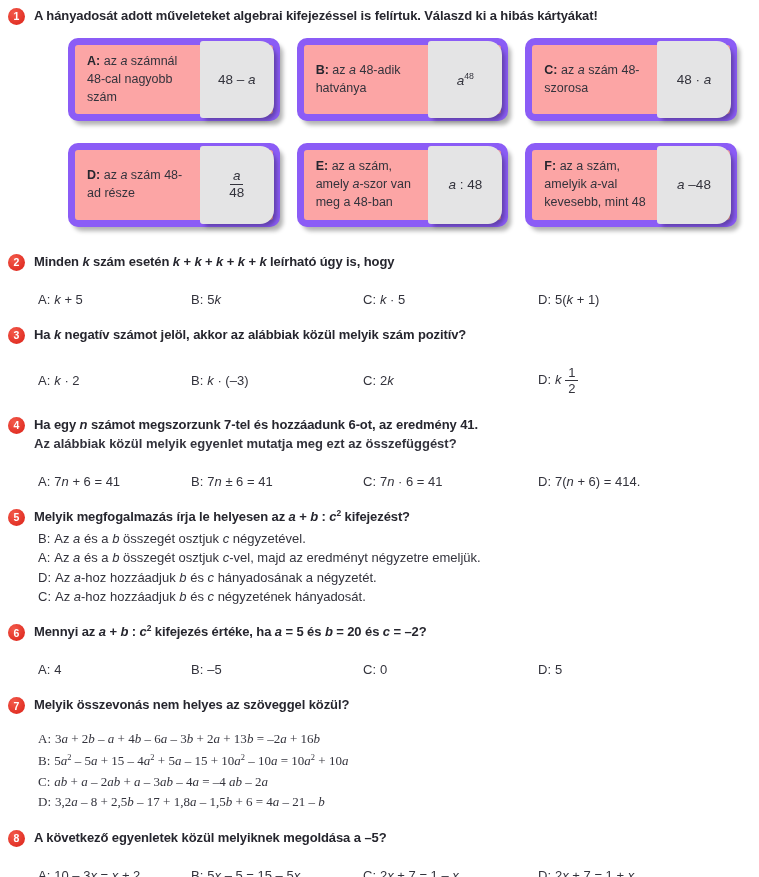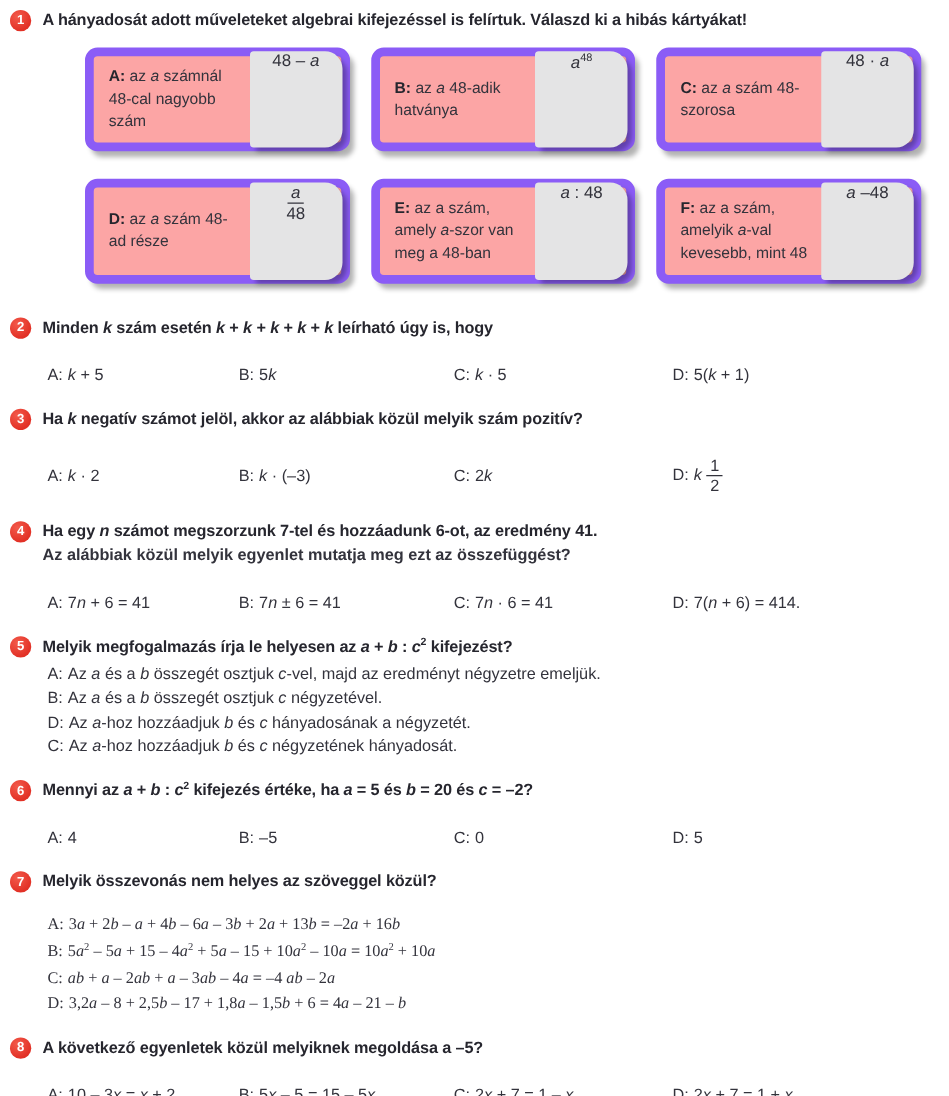--- a/index.html
+++ b/index.html
@@ -45,21 +45,21 @@
   .card{
     position:relative;background:#fca5a5;border:7px solid #8b5cf6;border-radius:10px;
     min-height:80px;display:flex;align-items:center;
     box-shadow:4px 5px 4px -1px rgba(0,0,0,0.30);
   }
   .card-text{margin:0;padding:8px 82px 8px 12px;font-size:12.5px;line-height:1.42;}
   .card-label{font-weight:700;color:var(--text-bold);}
   .card-flap{
     position:absolute;top:-4px;bottom:-4px;right:-1px;width:74px;
     background:var(--card-gray);border-radius:3px 14px 14px 3px;
-    display:flex;align-items:flex-start;justify-content:center;
+    display:flex;align-items:center;justify-content:center;
     box-shadow:4px 4px 4px -1px rgba(0,0,0,0.30);
     font-size:13.5px;
   }
   
   .frac{display:inline-flex;flex-direction:column;align-items:center;vertical-align:middle;line-height:1.2;text-align:center;}
   .ft{border-bottom:1.2px solid currentColor;padding:0 3px;}
   .fb{padding:0 3px;}
 </style>
 </head>
 <body>
@@ -164,22 +164,22 @@
 </section>
 
 <section class="question">
   <div class="q-head">
     <span class="badge">5</span>
     <div class="q-titles">
         <p class="q-title">Melyik megfogalmazás írja le helyesen az <i>a</i> + <i>b</i> : <i>c</i><sup>2</sup> kifejezést?</p>
       </div>
   </div>
   <div class="opts-stack">
+    <p class="opt"><span class="opt-label">B:</span><span>Az <i>a</i> és a <i>b</i> összegét osztjuk <i>c</i> négyzetével.</span></p>
     <p class="opt"><span class="opt-label">A:</span><span>Az <i>a</i> és a <i>b</i> összegét osztjuk <i>c</i>-vel, majd az eredményt négyzetre emeljük.</span></p>
-    <p class="opt"><span class="opt-label">B:</span><span>Az <i>a</i> és a <i>b</i> összegét osztjuk <i>c</i> négyzetével.</span></p>
     <p class="opt"><span class="opt-label">D:</span><span>Az <i>a</i>-hoz hozzáadjuk <i>b</i> és <i>c</i> hányadosának a négyzetét.</span></p>
     <p class="opt"><span class="opt-label">C:</span><span>Az <i>a</i>-hoz hozzáadjuk <i>b</i> és <i>c</i> négyzetének hányadosát.</span></p>
   </div>
 </section>
 
 <section class="question">
   <div class="q-head">
     <span class="badge">6</span>
     <div class="q-titles">
         <p class="q-title">Mennyi az <i>a</i> + <i>b</i> : <i>c</i><sup>2</sup> kifejezés értéke, ha <i>a</i> = 5 és <i>b</i> = 20 és <i>c</i> = –2?</p>

